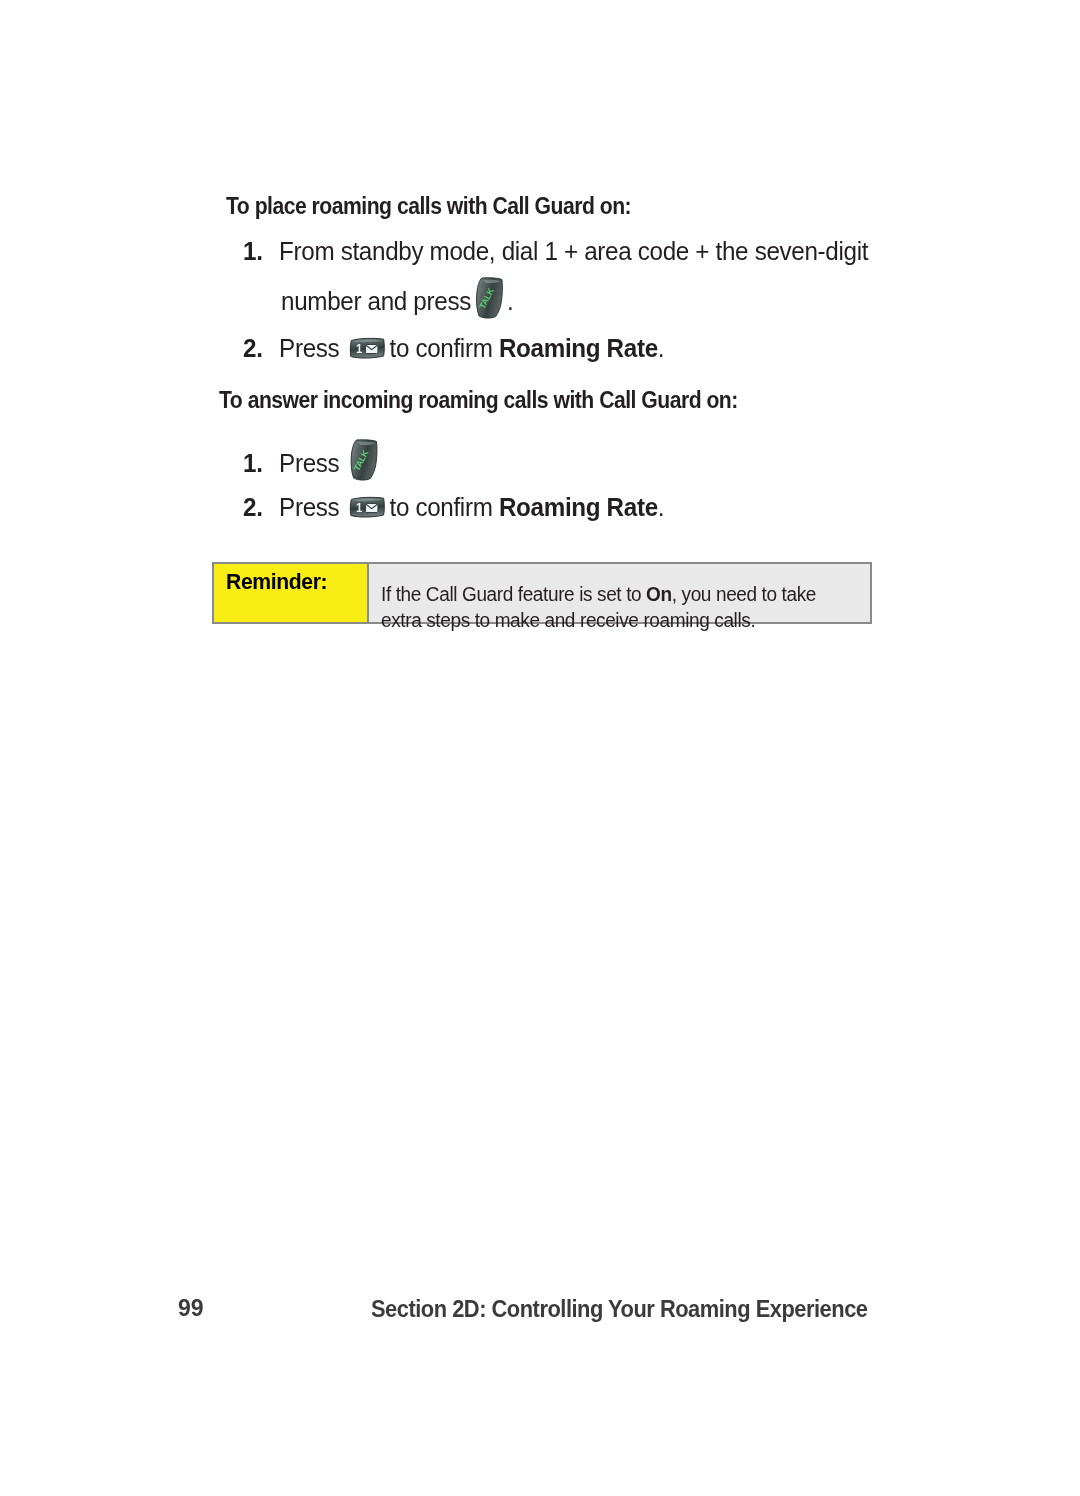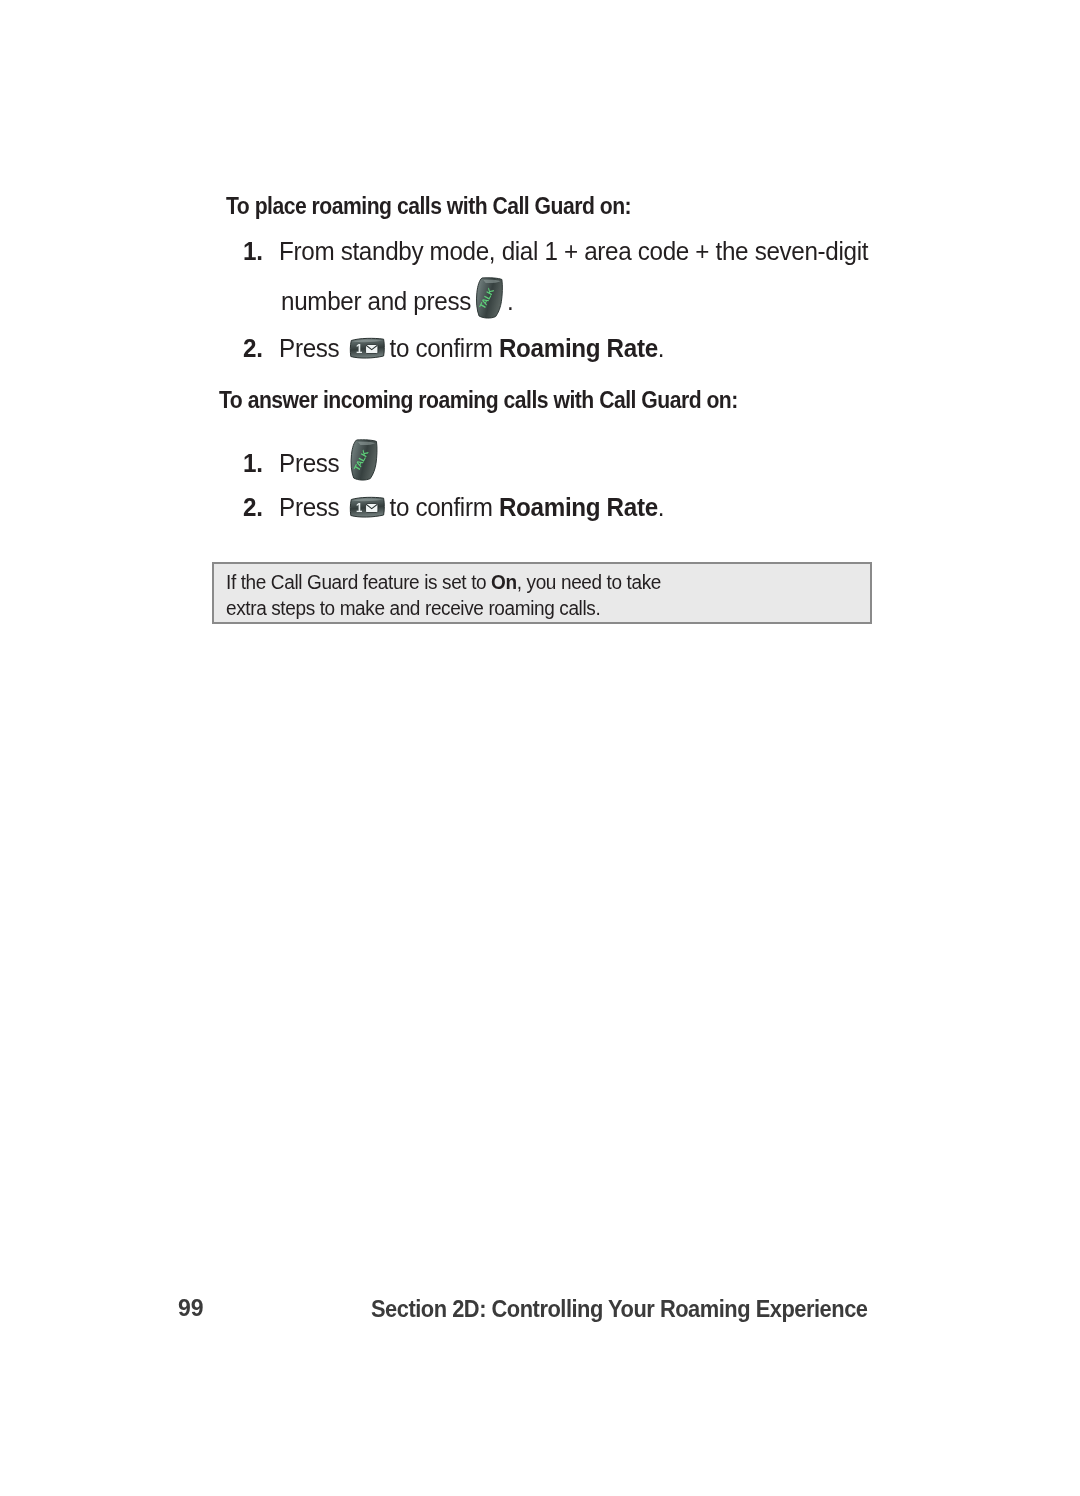--- a/index.html
+++ b/index.html
@@ -122,21 +122,21 @@
     font-size: 22.5px;
     color: #000000;
     letter-spacing: -0.4px;
     transform: scaleX(0.94);
     transform-origin: left top;
     white-space: nowrap;
   }
   .reminder-text-cell {
     flex: 1 1 auto;
     box-sizing: border-box;
-    padding: 5px 10px 0 12px;
+    padding: 17px 10px 0 12px;
     background: #e9e9e9;
   }
   .reminder-line {
     font-size: 20px;
     line-height: 26px;
     color: #231f20;
     letter-spacing: -0.4px;
     white-space: nowrap;
     transform: scaleX(0.95);
     transform-origin: left top;
@@ -261,20 +261,23 @@
           <path d="M4.5 5.5 C13 3.6 26 3.4 35.5 4.6 C28 6.6 12 6.8 4.5 5.5 Z" fill="#9fabaa" opacity="0.5"></path>
           <text x="11" y="17" fill="#e8eeee" font-family="'Liberation Sans', sans-serif" font-size="12" font-weight="bold" text-anchor="middle">1</text>
           <rect x="18" y="8.5" width="13" height="9" rx="1.2" fill="#f0f4f4" stroke="#2b3433" stroke-width="0.9"></rect>
           <path d="M18.5 9.2 L24.5 13.6 L30.5 9.2" fill="none" stroke="#2b3433" stroke-width="1.1"></path>
         </svg>
       </span><span>to confirm </span><span class="b">Roaming Rate</span><span>.</span>
     </span>
   </div>
 
   <div class="reminder-box">
+    <div class="reminder-label-cell">
+      <span class="reminder-label">Reminder:</span>
+    </div>
     <div class="reminder-text-cell">
       <div class="reminder-line"><span>If the Call Guard feature is set to </span><span class="b">On</span><span>, you need to take</span>
       </div>
       <div class="reminder-line">extra steps to make and receive roaming calls.</div>
     </div>
   </div>
 
   <div class="footer-page-num">99</div>
   <div class="footer-title">Section 2D: Controlling Your Roaming Experience</div>
 

